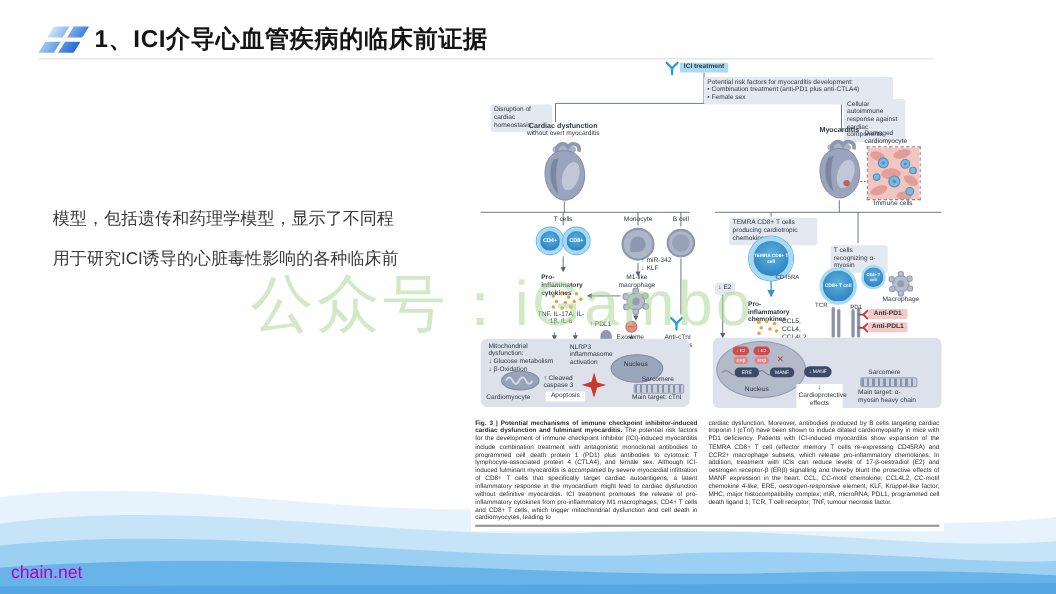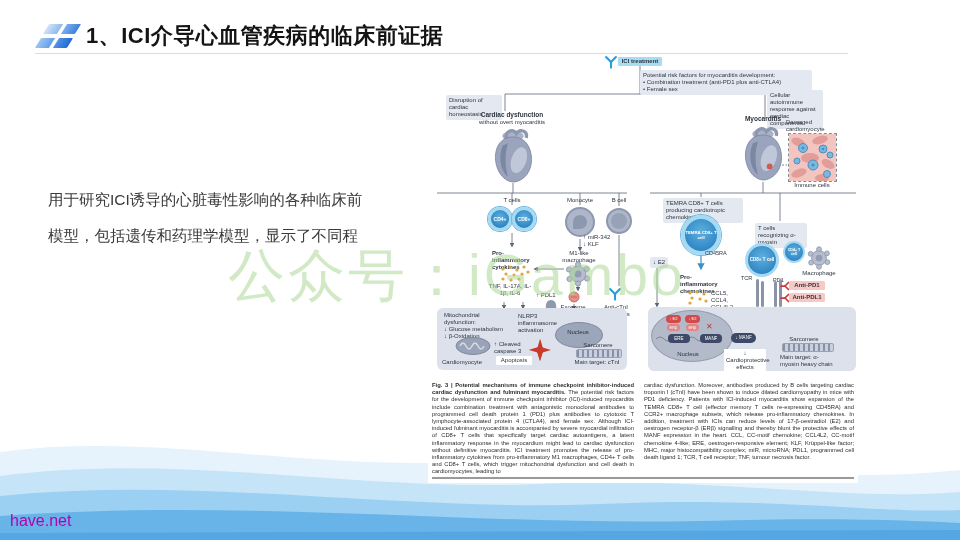--- a/index.html
+++ b/index.html
@@ -32,22 +32,22 @@
 <div class="a" style="left:38px;top:22px;width:44px;height:30px;">
   <div class="a" style="left:8px;top:2px;width:32px;height:10px;transform:skewX(-32deg);background:linear-gradient(90deg,#cfe3f9,#3b82e0);border-radius:1px;"></div>
   <div class="a" style="left:0px;top:16px;width:32px;height:10px;transform:skewX(-32deg);background:linear-gradient(90deg,#9cc6f2,#1f6bd6);border-radius:1px;"></div>
   <div class="a" style="left:22px;top:2px;width:4px;height:10px;transform:skewX(-32deg);background:#ffffff;"></div>
   <div class="a" style="left:14px;top:16px;width:4px;height:10px;transform:skewX(-32deg);background:#ffffff;"></div>
 </div>
 <div class="a" id="title">1、ICI介导心血管疾病的临床前证据</div>
 <div class="a" id="title-rule"></div>
 
 <div class="a" id="body-text">
+  <div>模型，包括遗传和药理学模型，显示了不同程</div>
   <div>用于研究ICI诱导的心脏毒性影响的各种临床前</div>
-  <div>模型，包括遗传和药理学模型，显示了不同程</div>
 </div>
 
 <div class="a" id="watermark">公众号：iGambo</div>
 
 <div class="a" id="figure">
 
   <svg class="a" style="left:0;top:0;" width="430" height="426">
     <defs>
       <marker id="ah" markerWidth="6" markerHeight="6" refX="4" refY="3" orient="auto">
           <path d="M0,0 L6,3 L0,6 Z" fill="#5c6576"></path>
@@ -349,13 +349,13 @@
 </div>
 
 <svg class="a" id="waves" viewBox="0 0 960 110" preserveAspectRatio="none">
   <path d="M0,22 C150,2 300,40 470,32 C650,22 800,58 960,40 L960,110 L0,110 Z" fill="#e7f3fc"></path>
   <path d="M0,46 C180,22 360,62 540,54 C720,46 840,72 960,62 L960,110 L0,110 Z" fill="#c6e4f8"></path>
   <path d="M0,66 C200,46 400,82 600,74 C770,66 880,84 960,80 L960,110 L0,110 Z" fill="#9cd0f3"></path>
   <path d="M0,86 C240,68 480,96 700,91 C840,87 920,91 960,93 L960,110 L0,110 Z" fill="#68b4e9"></path>
   <path d="M0,103 L960,100 L960,110 L0,110 Z" fill="#54a7e2"></path>
 </svg>
 
-<div class="a" id="site">have.net</div>
+<div class="a" id="site">chain.net</div>
 
 </body></html>

